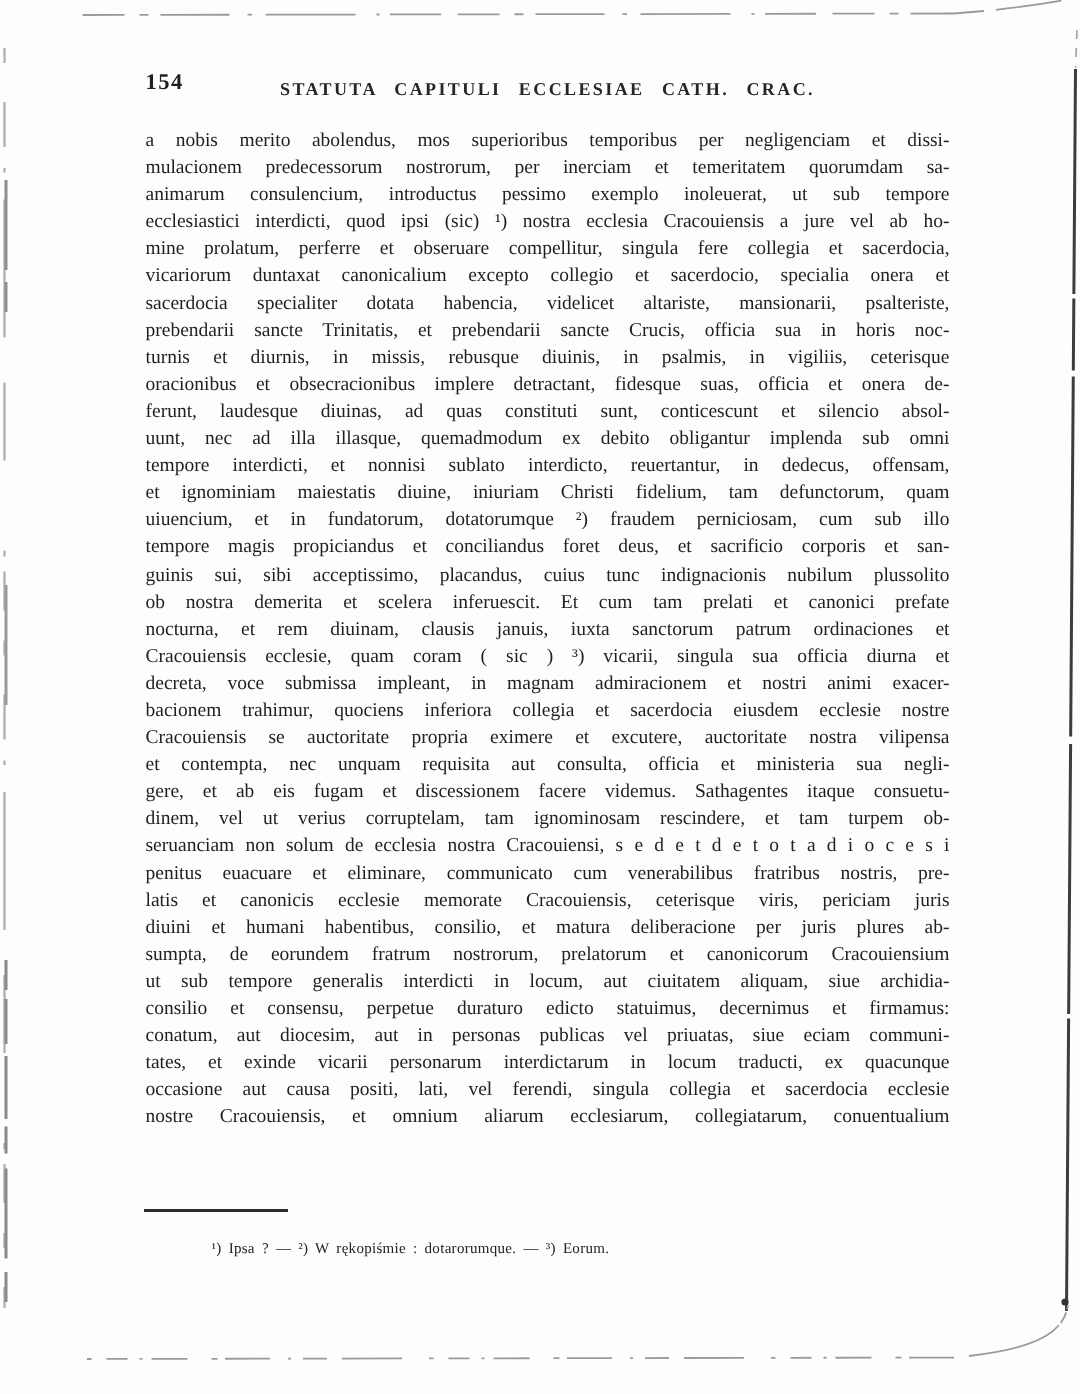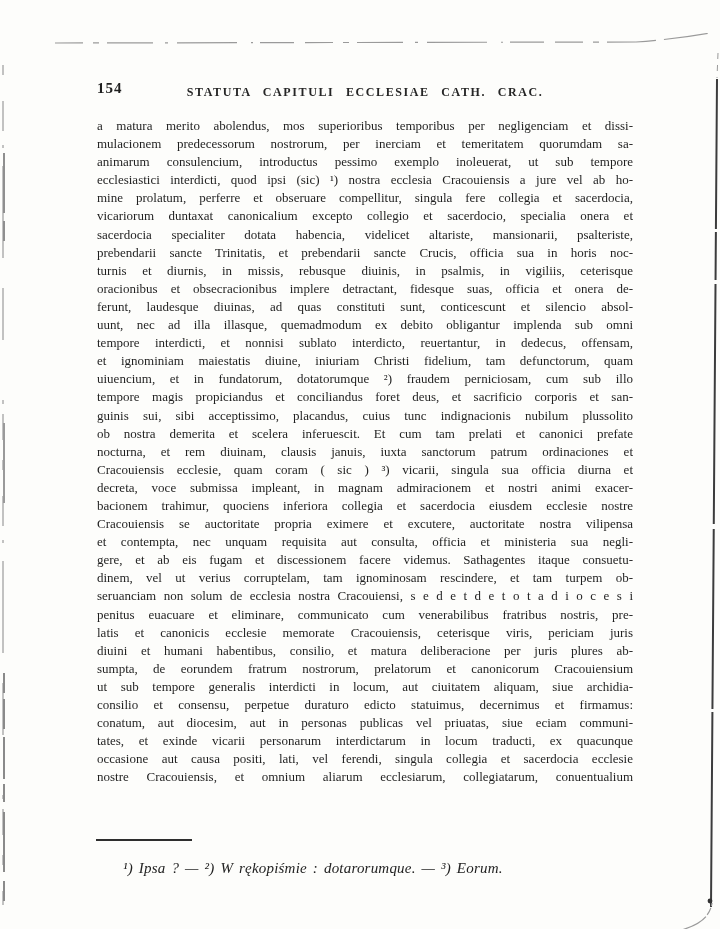--- a/index.html
+++ b/index.html
@@ -4,21 +4,21 @@
 <style>
   * { margin: 0; padding: 0; box-sizing: border-box; }
   html, body { width: 720px; height: 929px; }
   body {
     position: relative;
     overflow: hidden;
     background: var(--paper, #fdfdfb);
     color: var(--ink, #1f1f1f);
     font-family: "Liberation Serif", "DejaVu Serif", serif;
   }
-  .page { position: absolute; inset: 0; margin-top: 33px; }
+  .page { position: absolute; inset: 0; }
   .artifacts { position: absolute; left: 0; top: 0; pointer-events: none; }
   .pagenum {
     position: absolute; left: 97px; top: 47px;
     font-size: 15px; font-weight: bold; letter-spacing: 1px;
     color: var(--ink, #1f1f1f);
   }
   .running-head {
     position: absolute; left: 97px; top: 52px; width: 536px;
     text-align: center;
     font-size: 12px; font-weight: bold;
@@ -34,24 +34,23 @@
     text-align: justify;
     text-align-last: justify;
     text-justify: inter-word;
     color: var(--ink, #1f1f1f);
   }
   .fnrule {
     position: absolute; left: 96px; top: 806px;
     width: 96px; height: 2px; background: #2e2e2e;
   }
   .footnote {
-    position: absolute; left: 123px; top: 827px;
-    font-size: 15px; letter-spacing: 0.2px; word-spacing: 2px;
+    position: absolute; left: 141px; top: 827px;
+    font-size: 10px; letter-spacing: 0.2px; word-spacing: 2px;
     color: #222;
-    font-style: italic;
   }
 </style>
 </head>
 <body>
 
 <div class="page">
 
   <svg class="artifacts" width="720" height="929" viewBox="0 0 720 929">
 
     <path d="M55 10 L636 9" stroke="#9a9a9a" stroke-width="1.2" fill="none" stroke-dasharray="28 10 6 8 46 12 3 9 60 14 2 7 34 11"></path>
@@ -71,21 +70,21 @@
     <path d="M4 390 L4 470" stroke="#9a9a9a" stroke-width="2" fill="none"></path>
     <path d="M4 640 L4 868" stroke="#8a8a8a" stroke-width="2" fill="none" stroke-dasharray="20 6 30 8 42 5 18 10 60 9"></path>
   </svg>
 
   <div>
     <span class="pagenum">154</span>
     <div class="running-head">STATUTA CAPITULI ECCLESIAE CATH. CRAC.</div>
   </div>
 
   <div class="body-text">
-      <div class="line">a matura merito abolendus, mos superioribus temporibus per negligenciam et dissi-</div>
+      <div class="line">a nobis merito abolendus, mos superioribus temporibus per negligenciam et dissi-</div>
       <div class="line">mulacionem predecessorum nostrorum, per inerciam et temeritatem quorumdam sa-</div>
       <div class="line">animarum consulencium, introductus pessimo exemplo inoleuerat, ut sub tempore</div>
       <div class="line">ecclesiastici interdicti, quod ipsi (sic) ¹) nostra ecclesia Cracouiensis a jure vel ab ho-</div>
       <div class="line">mine prolatum, perferre et obseruare compellitur, singula fere collegia et sacerdocia,</div>
       <div class="line">vicariorum duntaxat canonicalium excepto collegio et sacerdocio, specialia onera et</div>
       <div class="line">sacerdocia specialiter dotata habencia, videlicet altariste, mansionarii, psalteriste,</div>
       <div class="line">prebendarii sancte Trinitatis, et prebendarii sancte Crucis, officia sua in horis noc-</div>
       <div class="line">turnis et diurnis, in missis, rebusque diuinis, in psalmis, in vigiliis, ceterisque</div>
       <div class="line">oracionibus et obsecracionibus implere detractant, fidesque suas, officia et onera de-</div>
       <div class="line">ferunt, laudesque diuinas, ad quas constituti sunt, conticescunt et silencio absol-</div>

